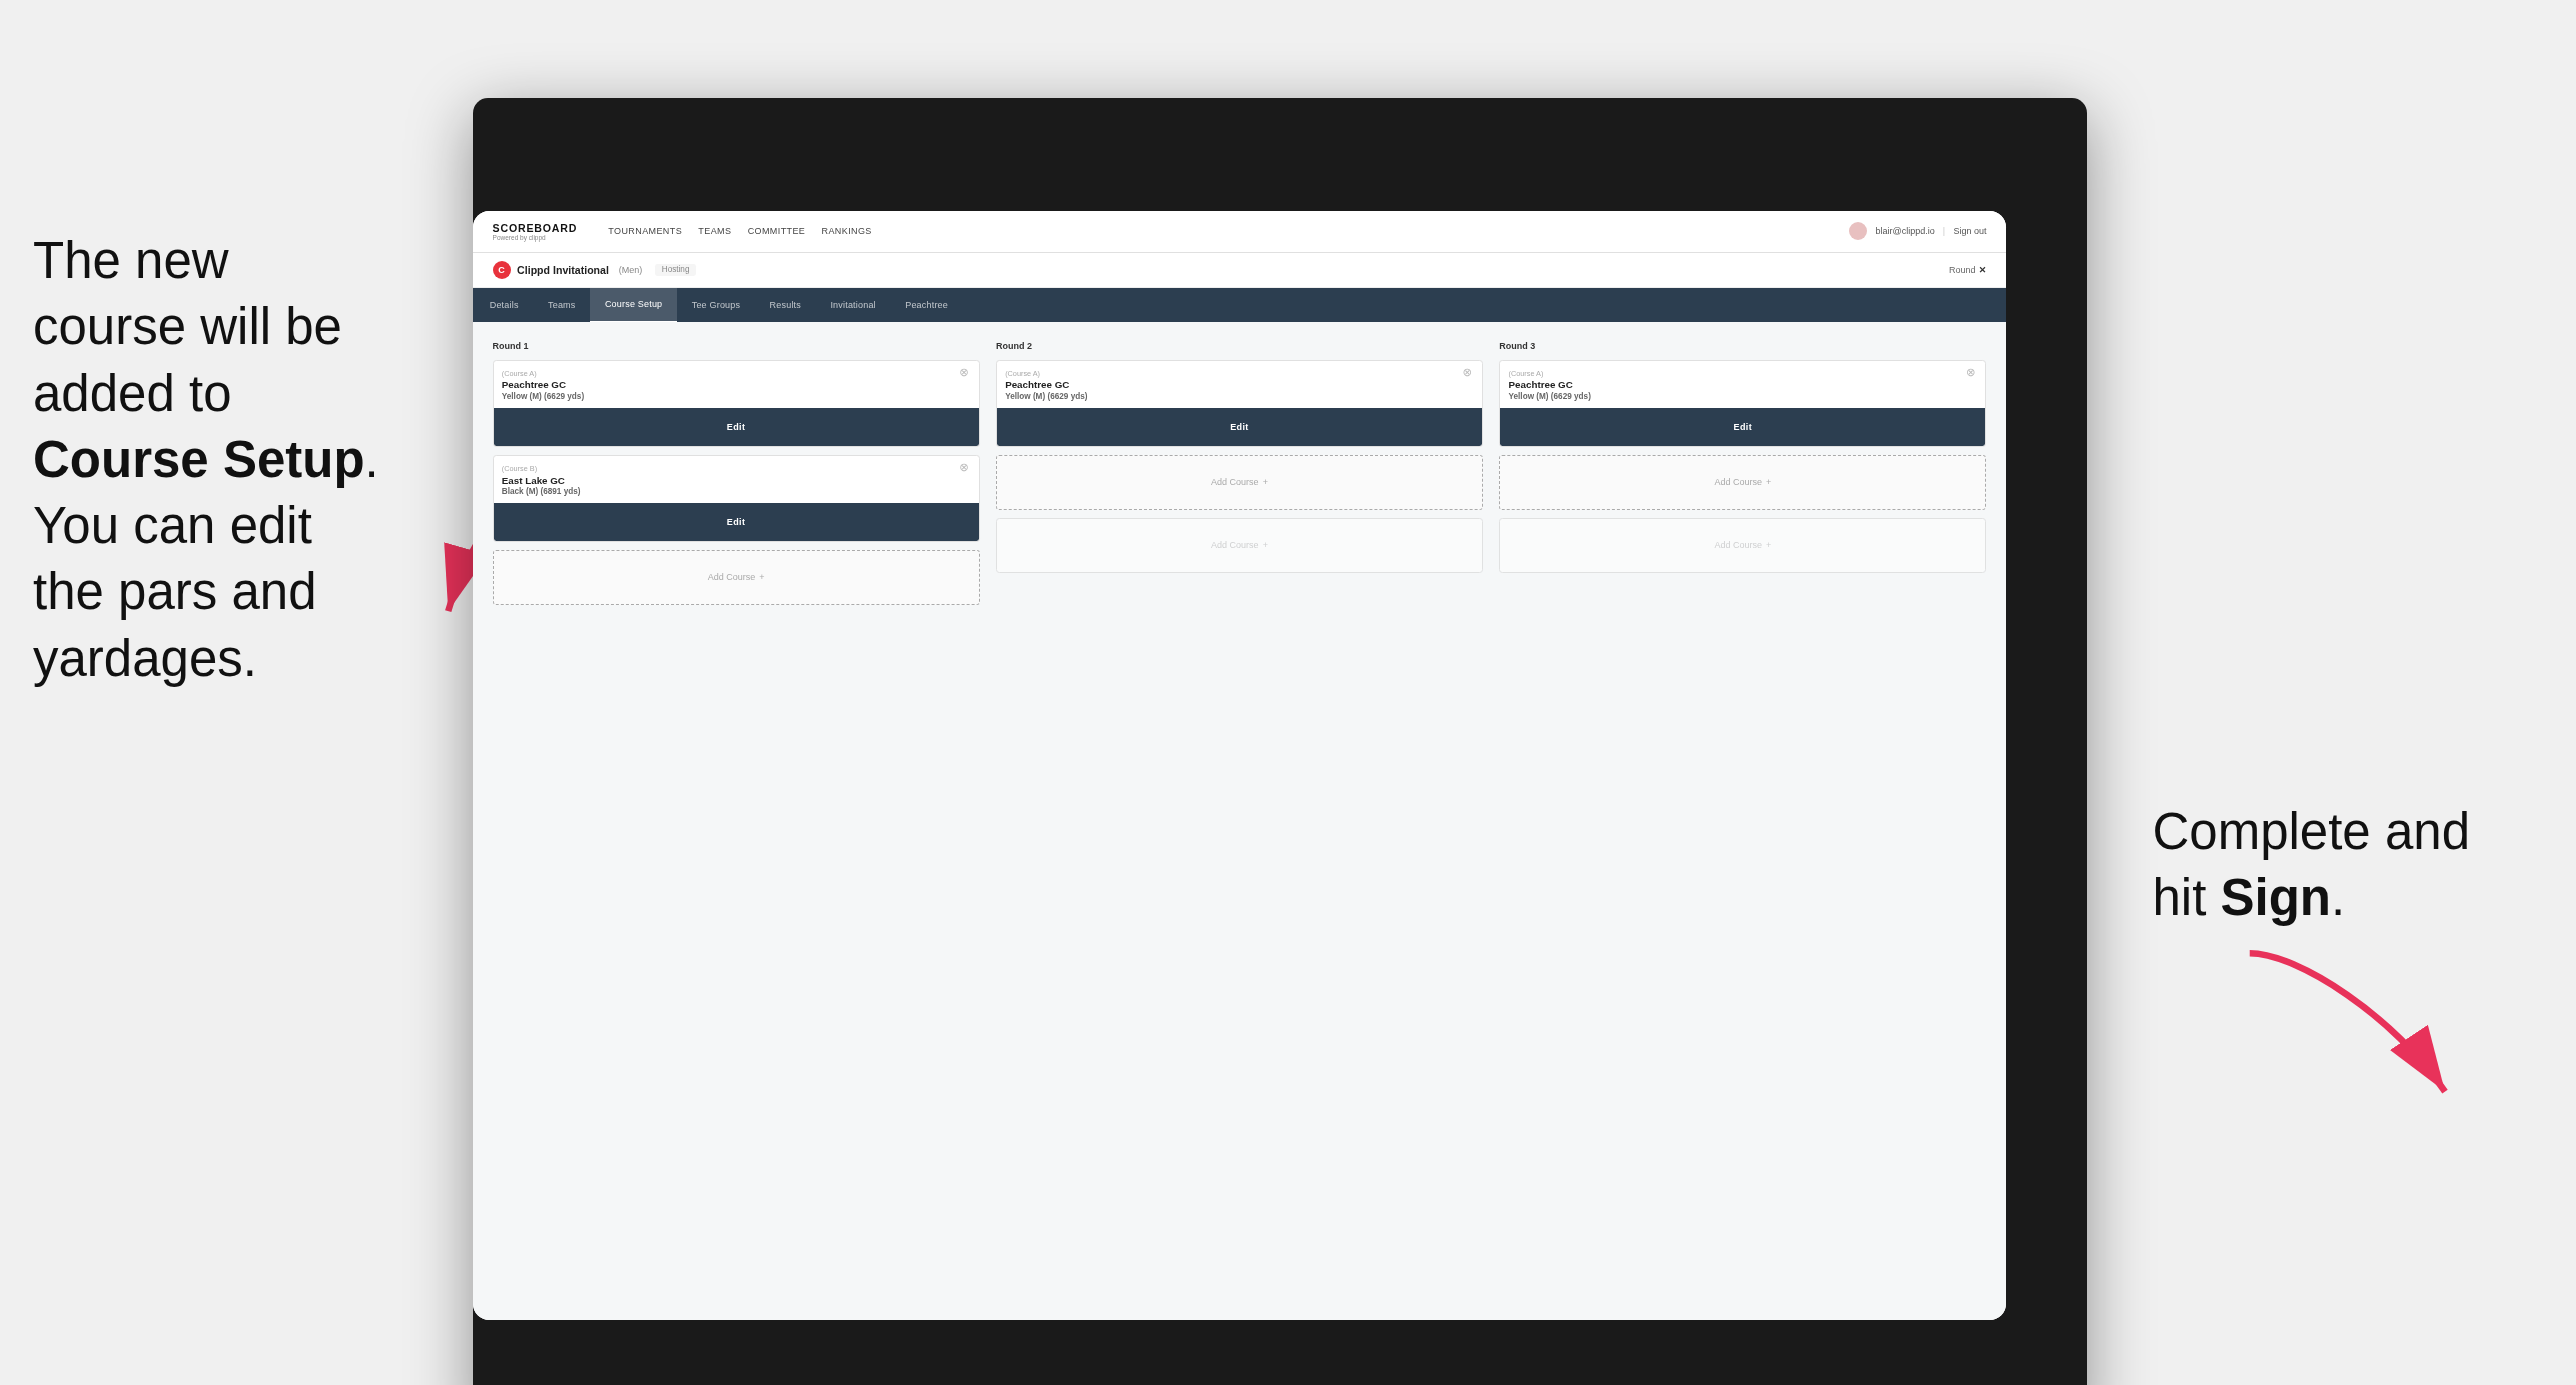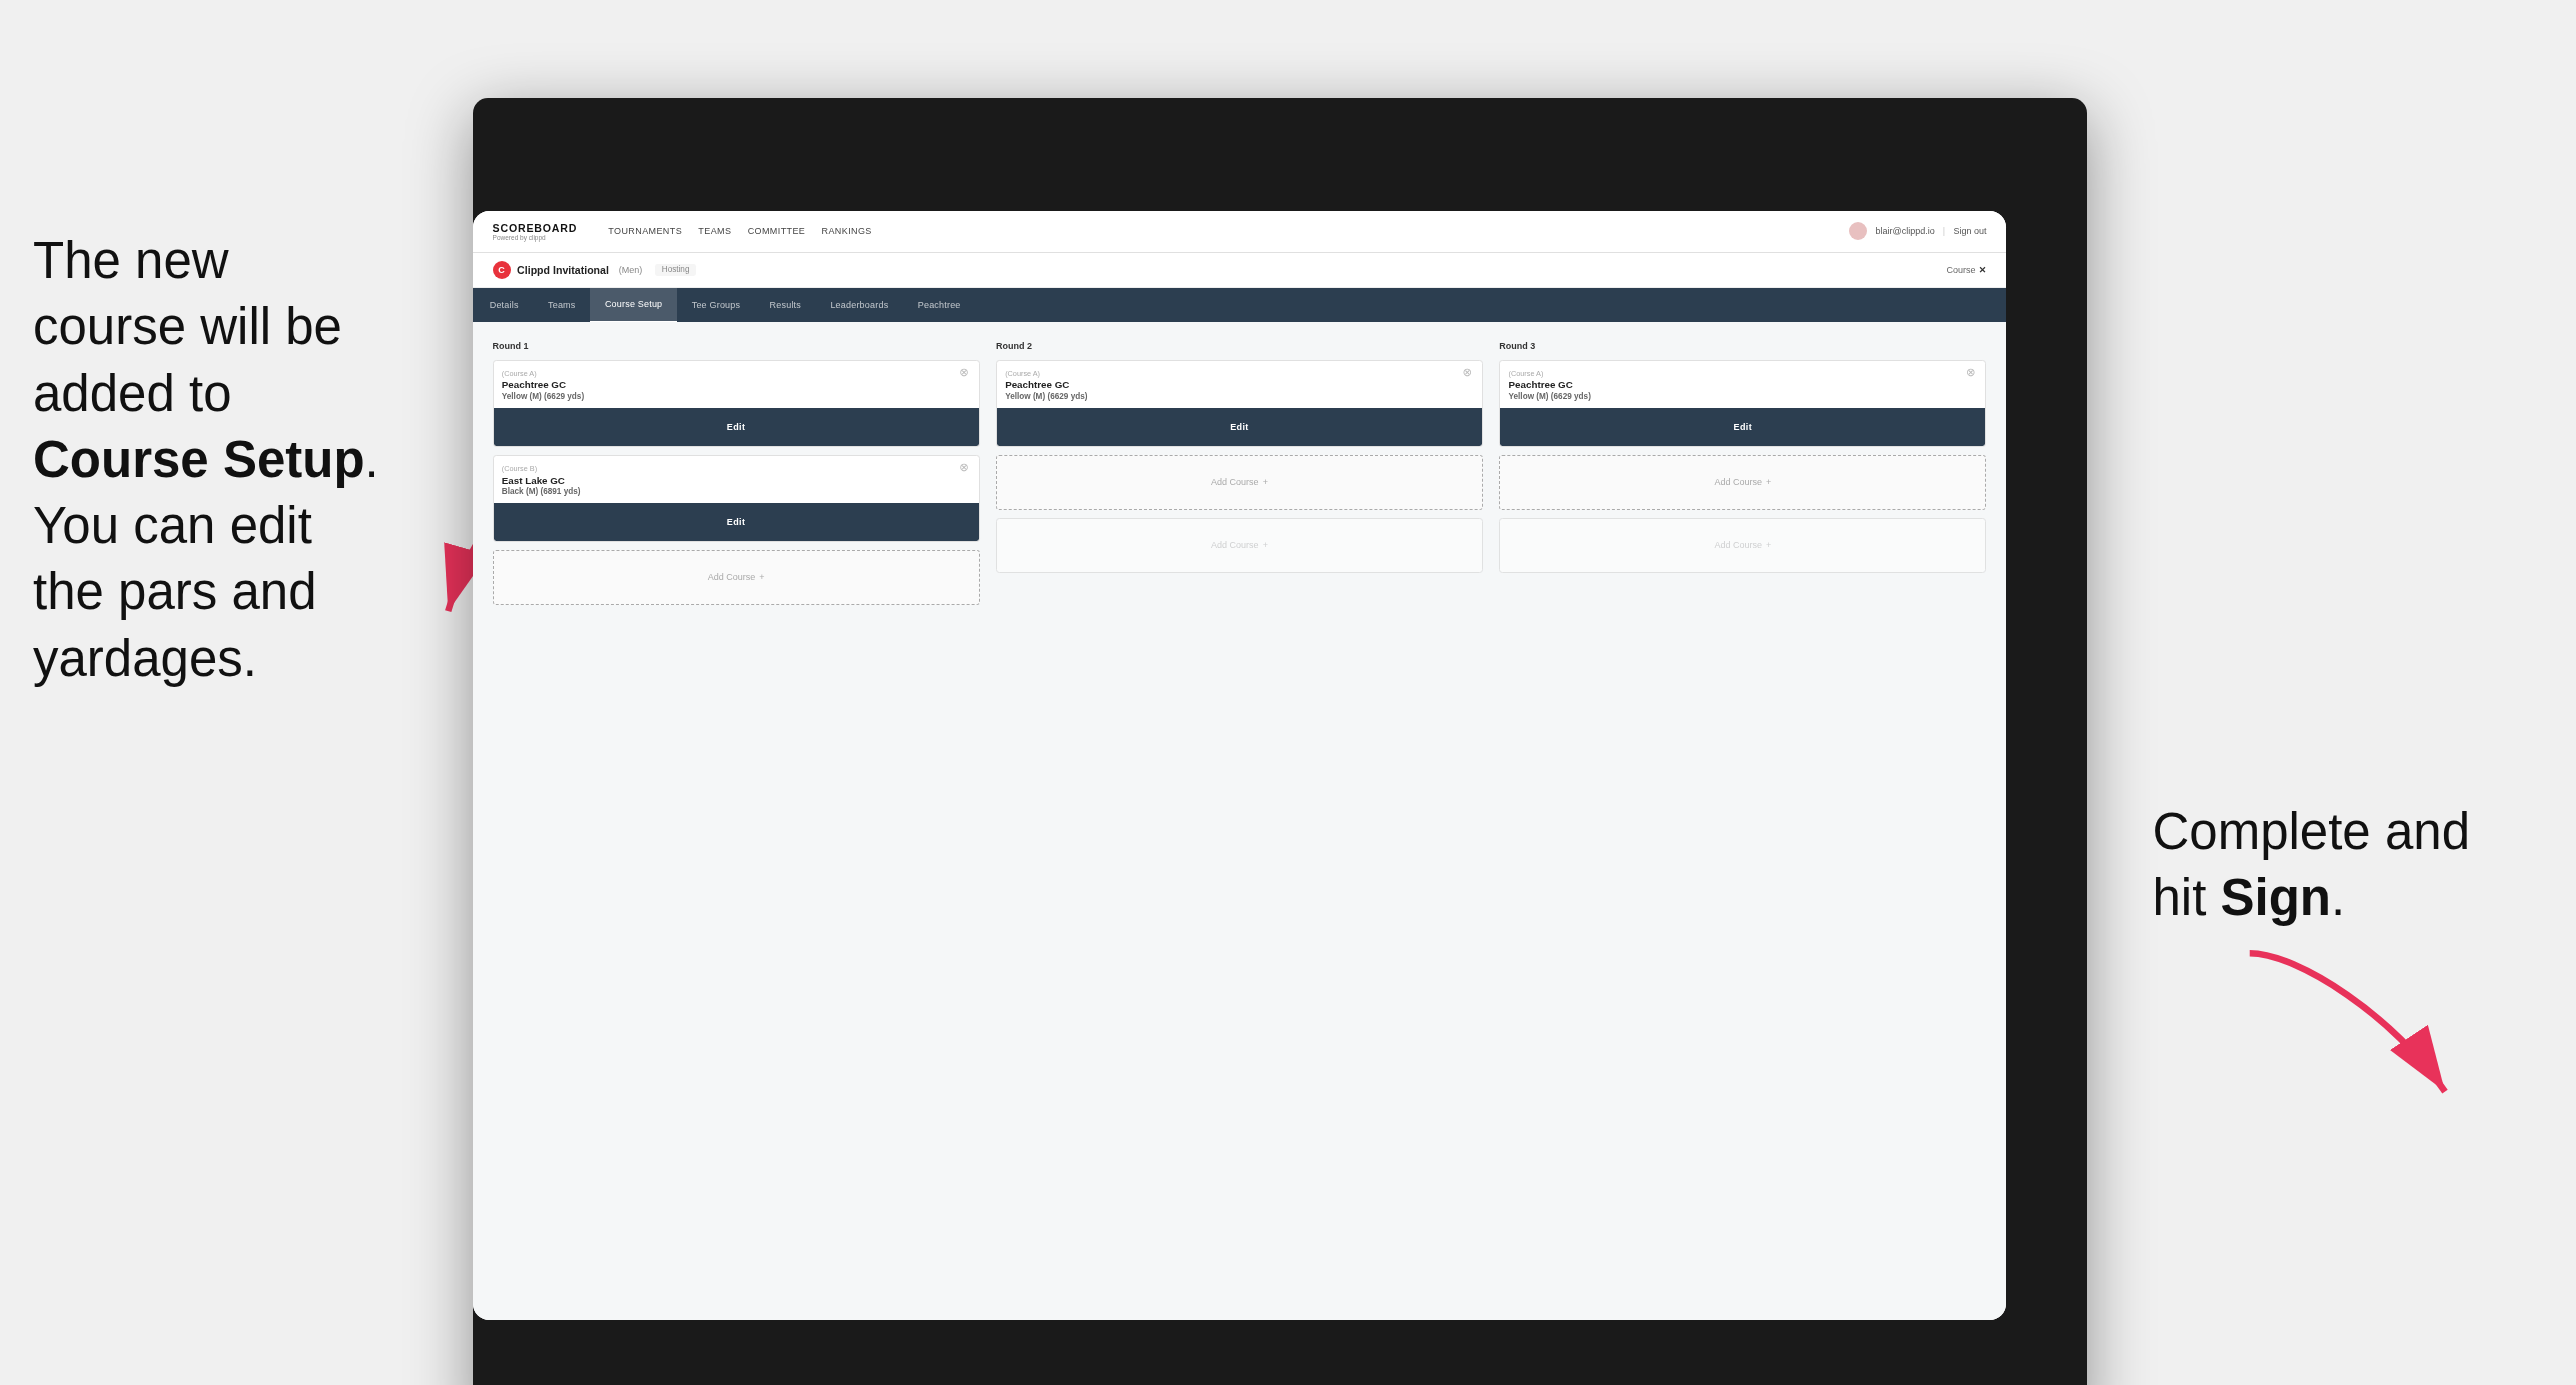--- a/index.html
+++ b/index.html
@@ -381,32 +381,32 @@
     </div>
 
     <div class="tournament-bar">
       <div class="tournament-title">
         <div class="tournament-icon">C</div>
         <span class="tournament-name">Clippd Invitational</span>
         <span class="tournament-type">(Men)</span>
         <span class="hosting-badge">Hosting</span>
       </div>
       <div class="cancel-btn">
-        <span>Course</span>
+        <span>Round</span>
         <span class="cancel-x">✕</span>
       </div>
     </div>
 
     <div class="tab-bar">
       <div class="tab-item">Details</div>
       <div class="tab-item">Teams</div>
       <div class="tab-item active">Course Setup</div>
       <div class="tab-item">Tee Groups</div>
       <div class="tab-item">Results</div>
-      <div class="tab-item">Leaderboards</div>
+      <div class="tab-item">Invitational</div>
       <div class="tab-item">Peachtree</div>
     </div>
 
     <div class="main-content">
       <div class="rounds-grid">
 
         <div class="round-col">
           <div class="round-label">Round 1</div>
 
           <div class="course-card">

